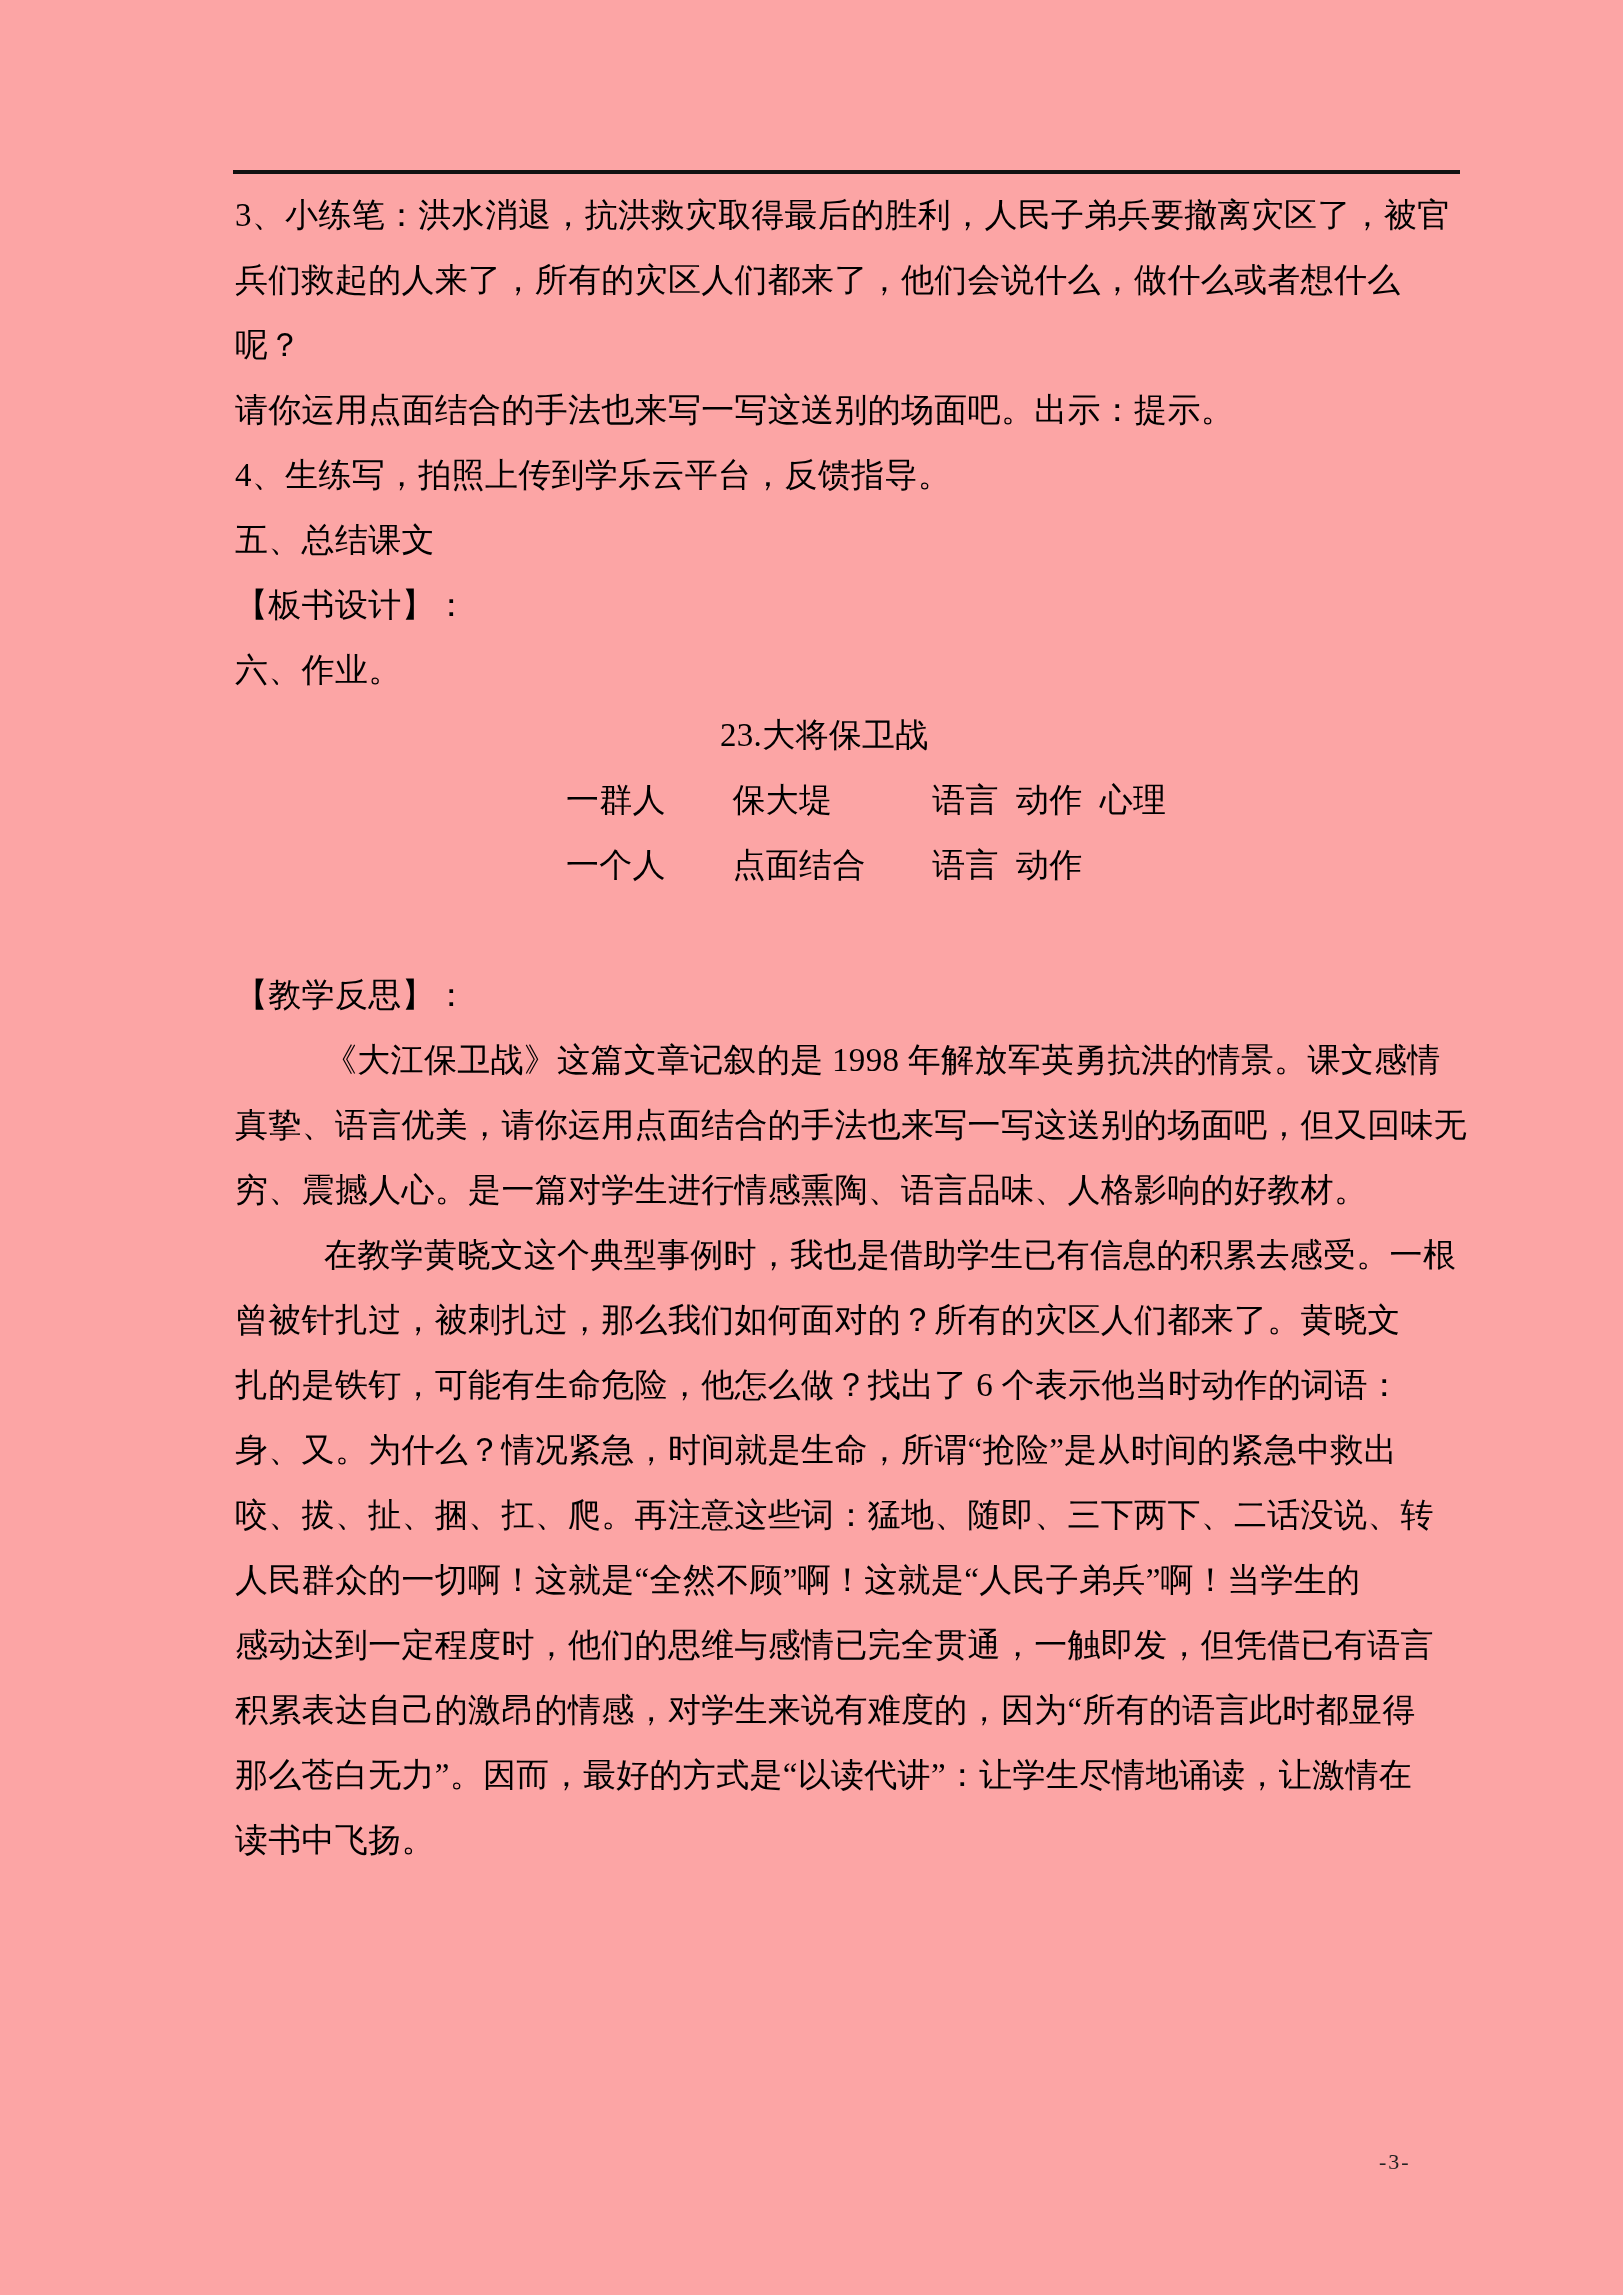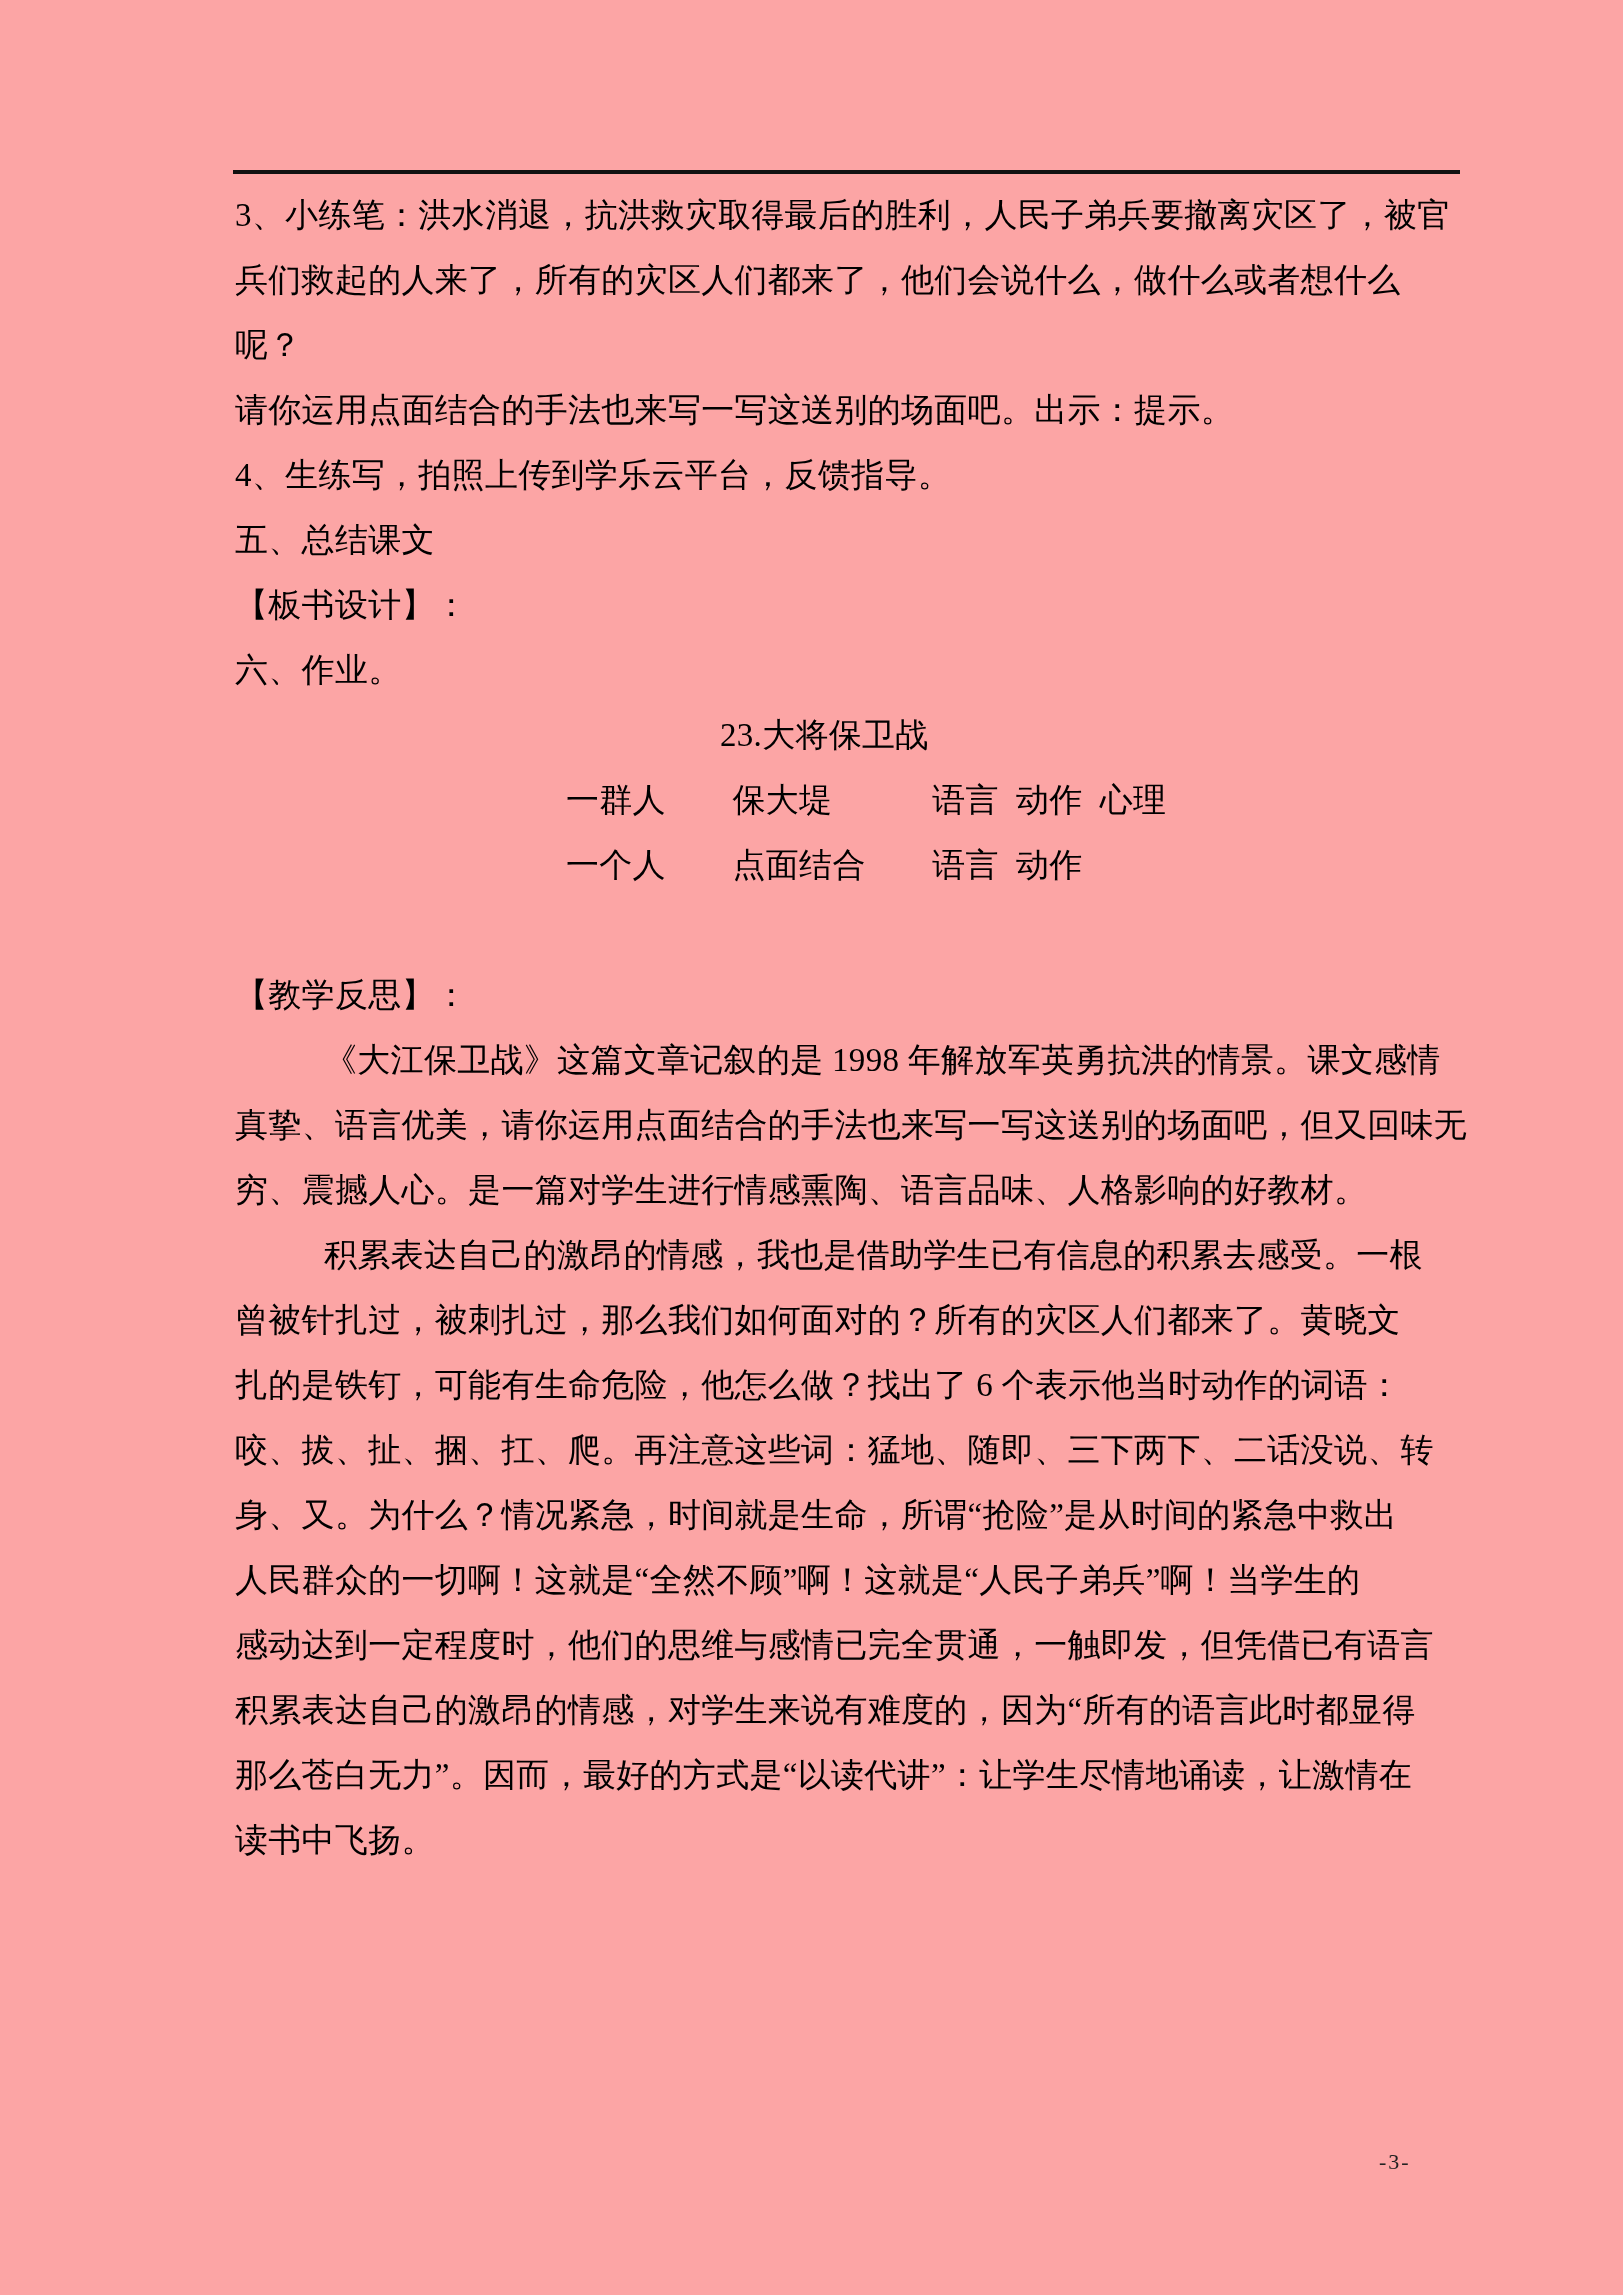--- a/index.html
+++ b/index.html
@@ -73,25 +73,25 @@
     <div class="line">【板书设计】：</div>
     <div class="line">六、作业。</div>
     <div class="line board-title">23.大将保卫战</div>
     <div class="line board-row">一群人　　保大堤　　　语言  动作  心理</div>
     <div class="line board-row">一个人　　点面结合　　语言  动作</div>
     <div class="line"></div>
     <div class="line">【教学反思】：</div>
     <div class="line indent">《大江保卫战》这篇文章记叙的是 1998 年解放军英勇抗洪的情景。课文感情</div>
     <div class="line">真挚、语言优美，请你运用点面结合的手法也来写一写这送别的场面吧，但又回味无</div>
     <div class="line">穷、震撼人心。是一篇对学生进行情感熏陶、语言品味、人格影响的好教材。</div>
-    <div class="line indent">积累表达自己的激昂的情感，我也是借助学生已有信息的积累去感受。一根</div>
+    <div class="line indent">在教学黄晓文这个典型事例时，我也是借助学生已有信息的积累去感受。一根</div>
     <div class="line">曾被针扎过，被刺扎过，那么我们如何面对的？所有的灾区人们都来了。黄晓文</div>
     <div class="line">扎的是铁钉，可能有生命危险，他怎么做？找出了 6 个表示他当时动作的词语：</div>
+    <div class="line">身、又。为什么？情况紧急，时间就是生命，所谓“抢险”是从时间的紧急中救出</div>
     <div class="line">咬、拔、扯、捆、扛、爬。再注意这些词：猛地、随即、三下两下、二话没说、转</div>
-    <div class="line">身、又。为什么？情况紧急，时间就是生命，所谓“抢险”是从时间的紧急中救出</div>
     <div class="line">人民群众的一切啊！这就是“全然不顾”啊！这就是“人民子弟兵”啊！当学生的</div>
     <div class="line">感动达到一定程度时，他们的思维与感情已完全贯通，一触即发，但凭借已有语言</div>
     <div class="line">积累表达自己的激昂的情感，对学生来说有难度的，因为“所有的语言此时都显得</div>
     <div class="line">那么苍白无力”。因而，最好的方式是“以读代讲”：让学生尽情地诵读，让激情在</div>
     <div class="line">读书中飞扬。</div>
   </div>
 
   <div class="page-num">-3-</div>
 
 </div>

